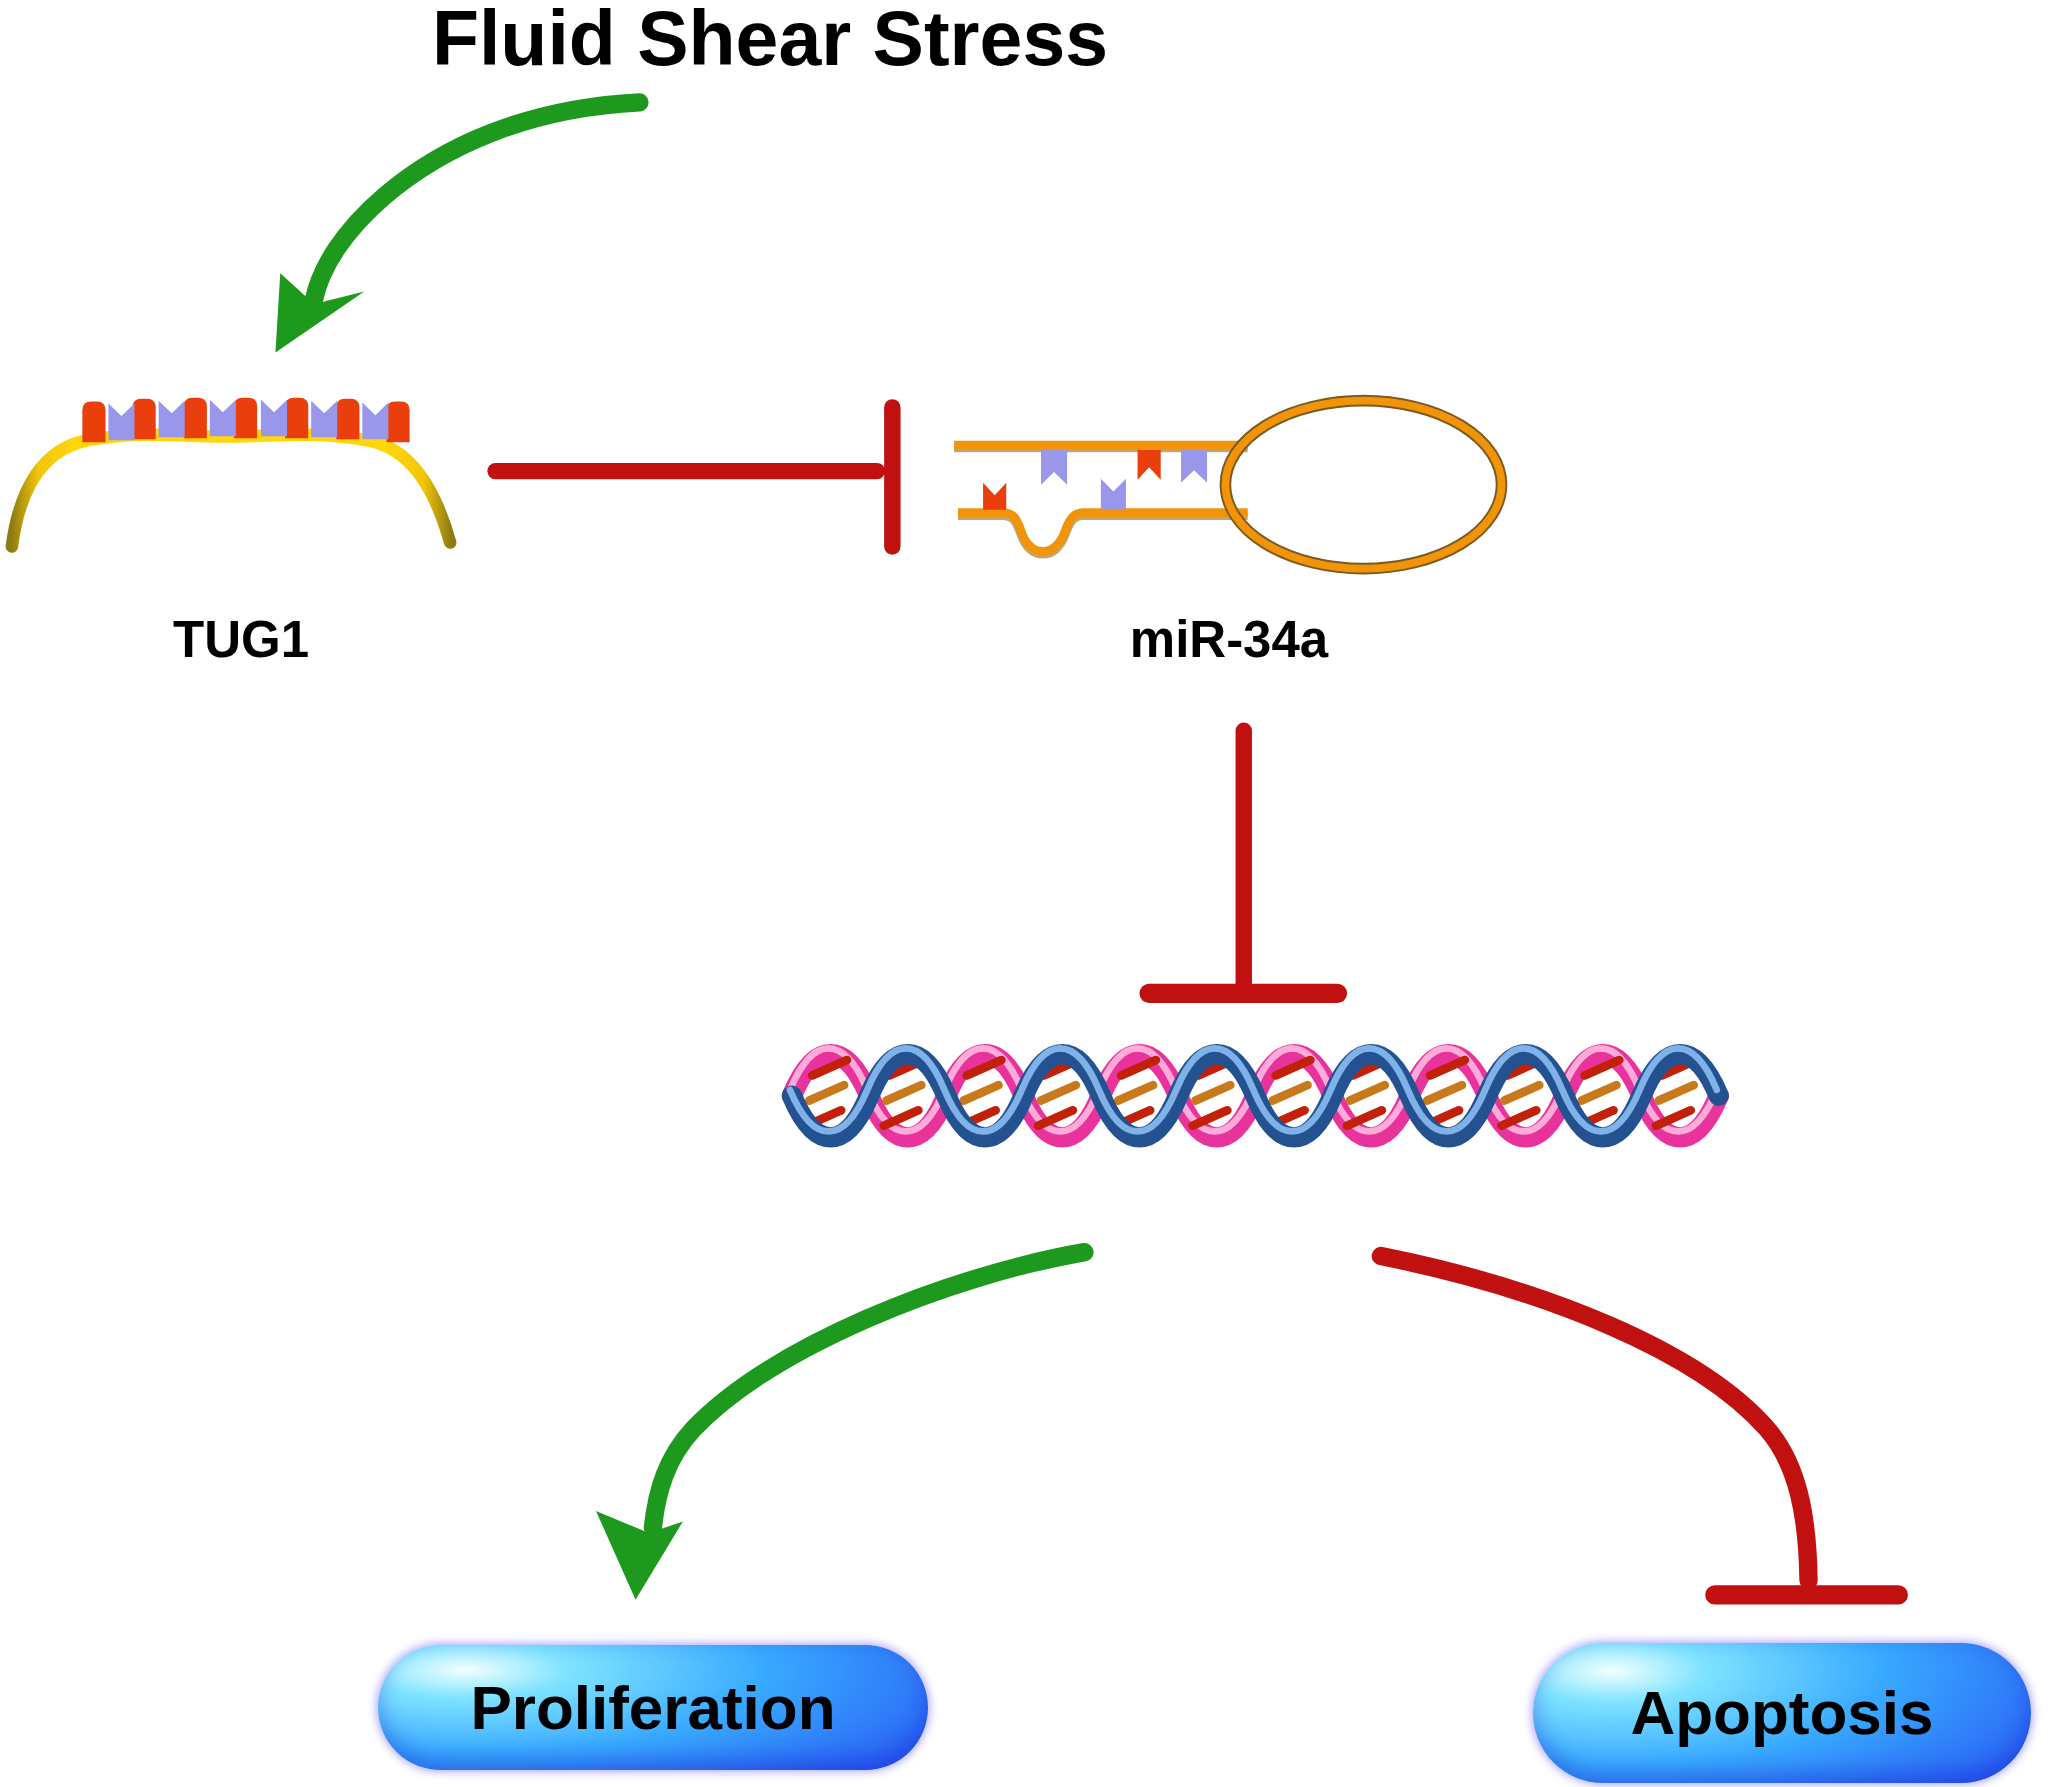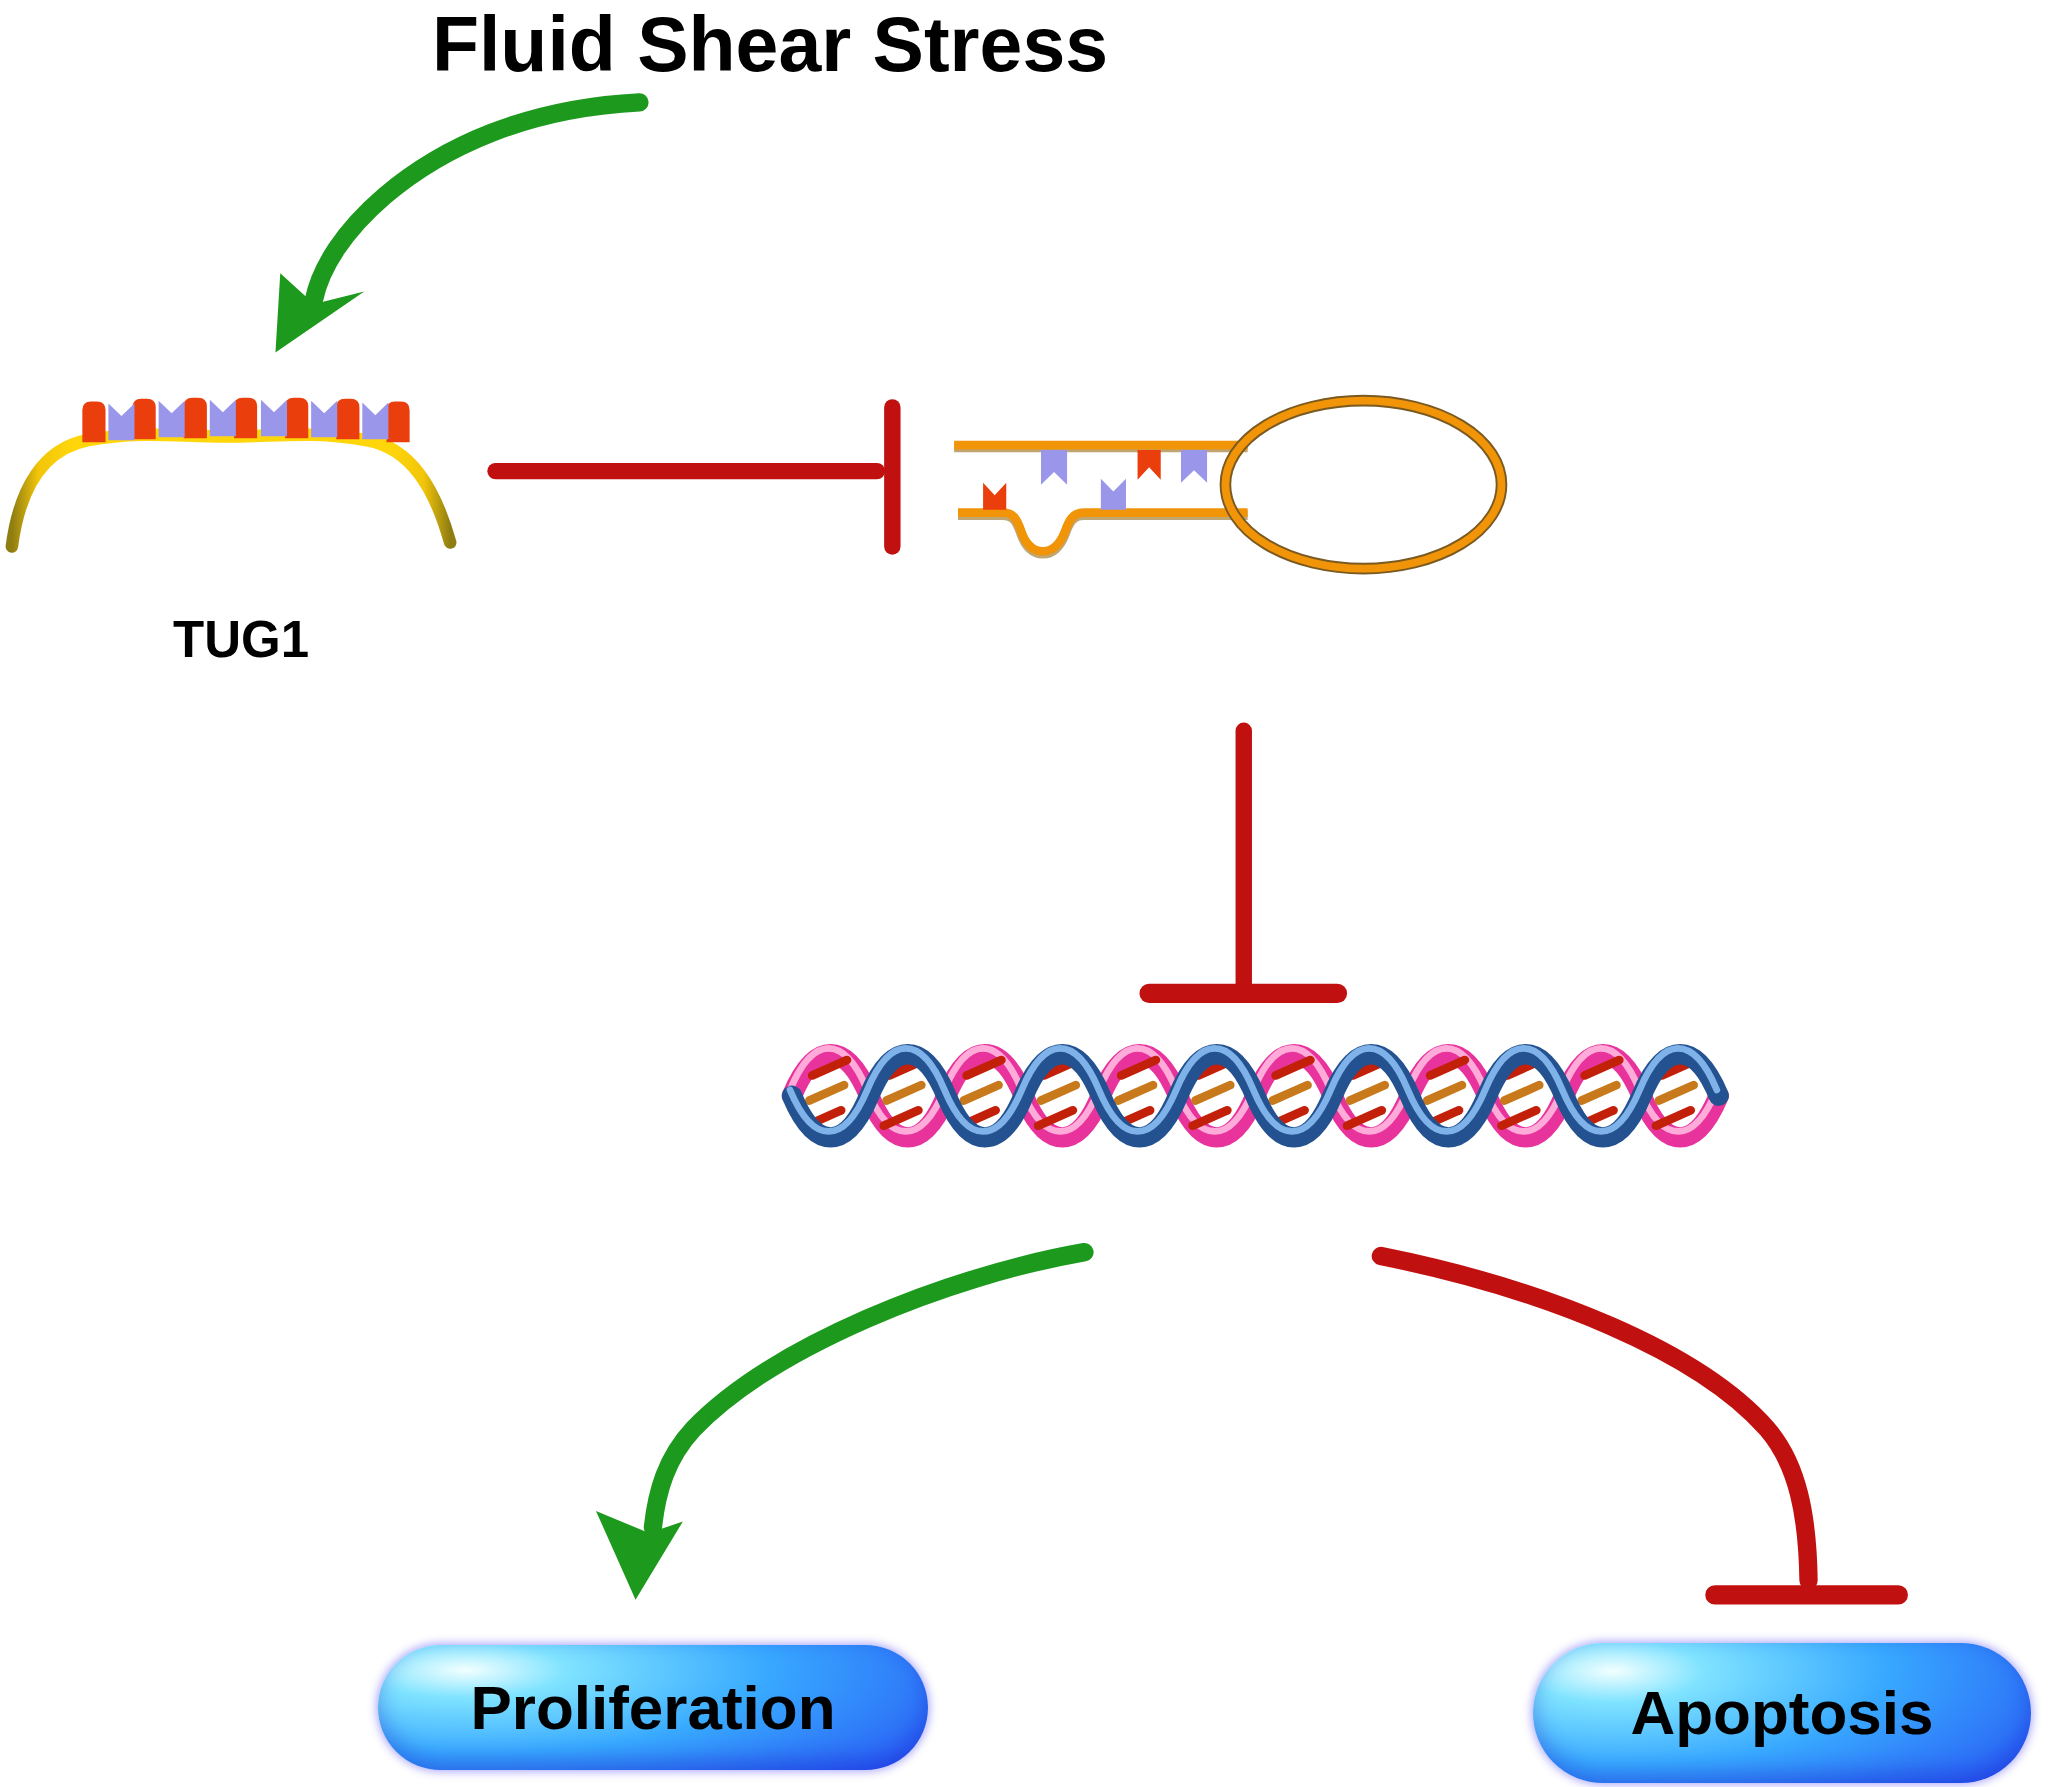--- a/index.html
+++ b/index.html
@@ -138,24 +138,25 @@
       <path d="M 1123 1297 C 980 1322 800 1395 718 1480 C 690 1510 680 1545 676 1582" fill="none" stroke="#1d9a1d" stroke-width="19" stroke-linecap="round"></path>
       <path d="M 658 1657 L 617 1565 L 672 1588 L 707 1576 Z" fill="#1d9a1d"></path>
     </g>
 
     <g>
       <path d="M 1430 1301 C 1600 1335 1760 1400 1830 1480 C 1862 1517 1872 1570 1873 1637" fill="none" stroke="#c11010" stroke-width="19" stroke-linecap="round"></path>
       <path d="M 1776 1652 L 1966 1652" fill="none" stroke="#c11010" stroke-width="20" stroke-linecap="round"></path>
     </g>
   </svg>
 
-  <div class="lbl title-lbl" style="left:770px;top:6px;">Fluid Shear Stress</div>
+  <div class="lbl title-lbl" style="left:770px;top:0;">Fluid Shear Stress</div>
 
   <div class="lbl node-lbl" style="left:241px;top:614px;">TUG1</div>
 
+  <div class="lbl node-lbl" style="left:1229px;top:614px;">miR-34a</div>
 
 
   <div class="pill" style="left:378px;top:1645px;width:550px;height:125px;">
     <span>Proliferation</span>
   </div>
 
   <div class="pill" style="left:1533px;top:1643px;width:498px;height:140px;text-align:right;">
     <span>Apoptosis</span>
   </div>
 

